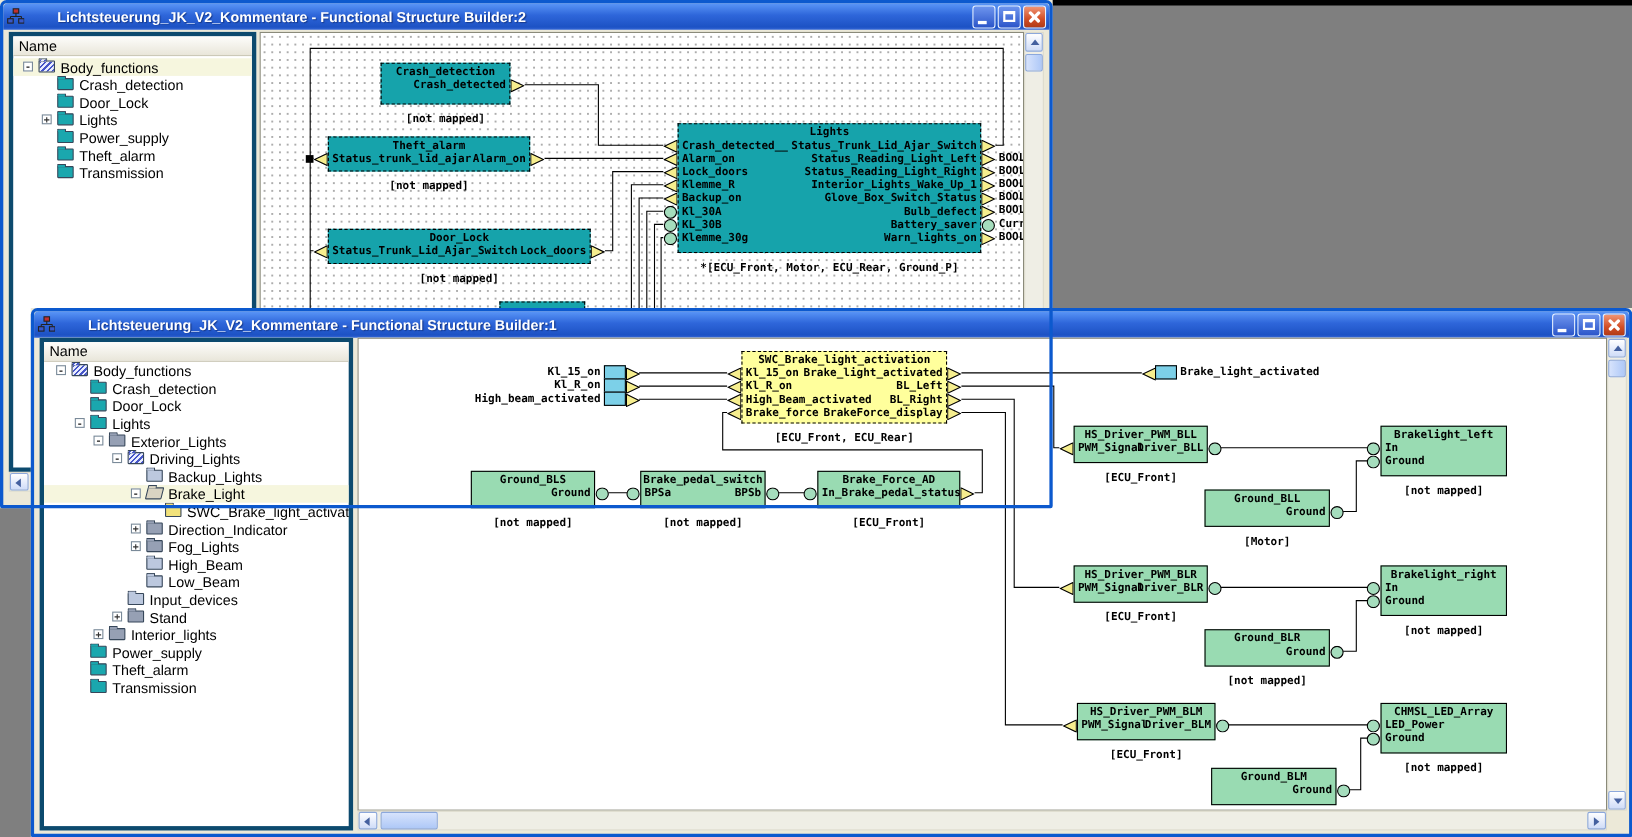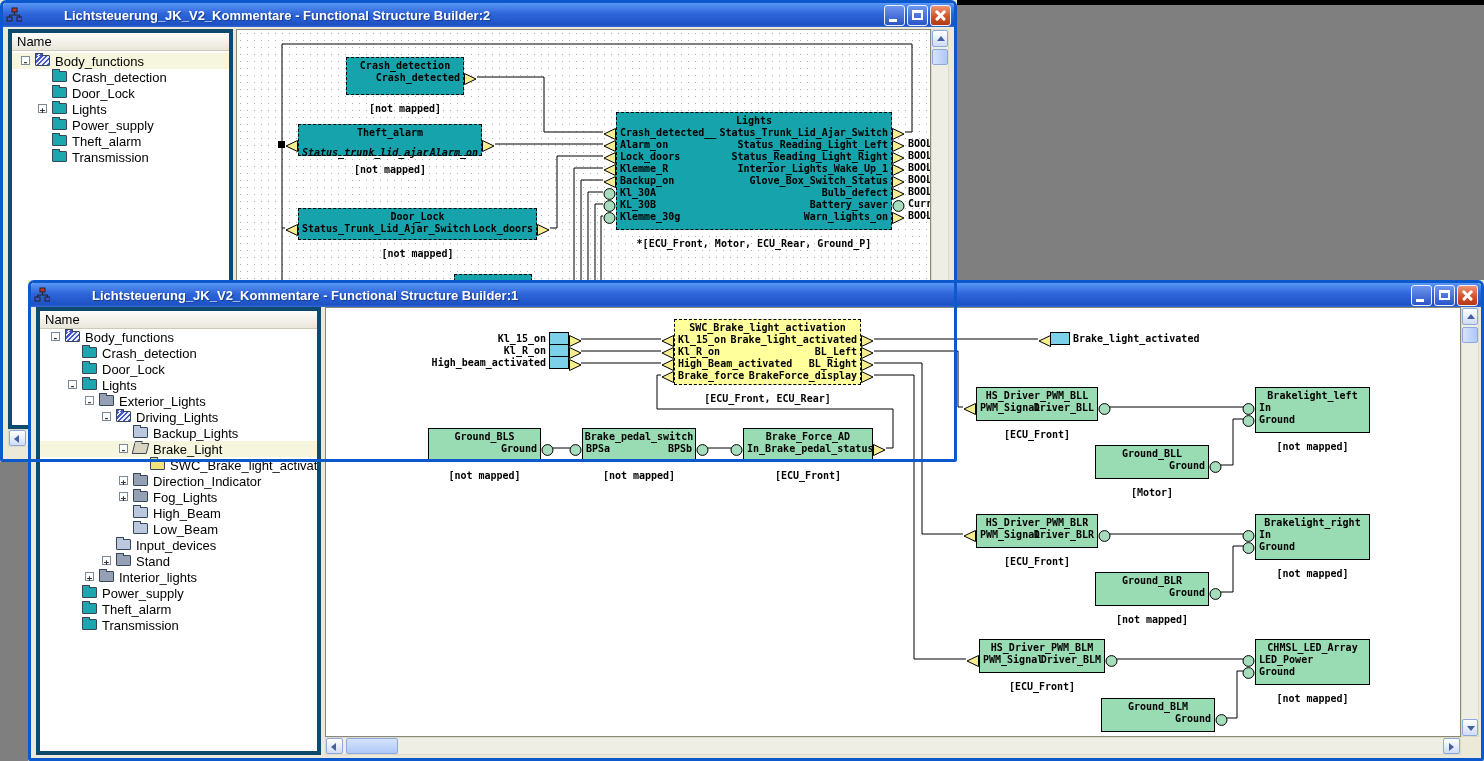--- a/index.html
+++ b/index.html
@@ -7,21 +7,21 @@
           font-family:"Liberation Sans",sans-serif;}
   #top-strip{position:absolute;left:953px;top:0;width:531px;height:5px;background:#000;}
 
   
   .xpwin{position:absolute;background:#ECE9D8;}
   .xpwin::after{content:'';position:absolute;inset:0;border:3px solid #0C59CE;
                 border-radius:6px 6px 2px 2px;pointer-events:none;z-index:50;}
   .titlebar{position:absolute;left:3px;top:3px;right:3px;height:24px;
             background:linear-gradient(180deg,#5A96F7 0%,#2E66DA 45%,#1D52C4 90%,#3467D8 100%);
             border-radius:4px 4px 0 0;display:flex;align-items:center;padding:0 3px;box-sizing:border-box;}
-  .ttext{color:#fff;font-weight:bold;font-size:13px;white-space:nowrap;flex:1;margin-left:16px;
+  .ttext{color:#fff;font-weight:bold;font-size:13px;white-space:nowrap;flex:1;margin-left:4px;
          text-shadow:1px 1px 1px #173A8C;overflow:hidden;padding-left:26px;}
   .ticon{width:16px;height:16px;flex:0 0 16px;}
   .tbtns{display:flex;gap:2px;}
   .wb{width:21px;height:21px;border-radius:3px;border:1px solid #EAF2FF;box-sizing:border-box;position:relative;}
   .wb-min,.wb-max{background:linear-gradient(#6E95EE,#2B55C9);}
   .wb-close{background:linear-gradient(#F09575,#D24E26 60%,#B03A16);}
   .wb-min::after{content:'';position:absolute;left:4px;bottom:3px;width:8px;height:3px;background:#fff;}
   .wb-max::after{content:'';position:absolute;left:4px;top:4px;width:11px;height:10px;
                  border:2px solid #fff;border-top-width:3px;box-sizing:border-box;}
   .wb-close::before,.wb-close::after{content:'';position:absolute;left:3px;top:8.5px;width:13px;height:2.6px;
@@ -173,21 +173,21 @@
         </div>
         <div class="bcaption" style="left: 59px; top: 73px; width: 218px;">[not mapped]</div>
         <span class="pglyph" style="left: 48px; top: 108px;"><svg width="13" height="12">
             <polygon points="12.5,0.5 1,6 12.5,11.5" fill="#F6EE8E" stroke="#000"></polygon>
           </svg></span>
         <span class="pglyph" style="left: 245px; top: 108px;"><svg width="13" height="12">
             <polygon points="0.5,0.5 12,6 0.5,11.5" fill="#F6EE8E" stroke="#000"></polygon>
           </svg></span>
         <div class="blk teal dashed" style="left: 61px; top: 94px; width: 184px; height: 32px;">
           <div class="btitle">Theft_alarm</div>
-          <div class="brow" style="top: 22px; font-style: italic;">
+          <div class="brow" style="top: 14px;">
             <span class="bl">Status_trunk_lid_ajar</span>
             <span class="br">Alarm_on</span>
           </div>
         </div>
         <div class="bcaption" style="left: 11px; top: 134px; width: 284px;">[not mapped]</div>
         <span class="pglyph" style="left: 48px; top: 192px;"><svg width="13" height="12">
             <polygon points="12.5,0.5 1,6 12.5,11.5" fill="#F6EE8E" stroke="#000"></polygon>
           </svg></span>
         <span class="pglyph" style="left: 300px; top: 192px;"><svg width="13" height="12">
             <polygon points="0.5,0.5 12,6 0.5,11.5" fill="#F6EE8E" stroke="#000"></polygon>

